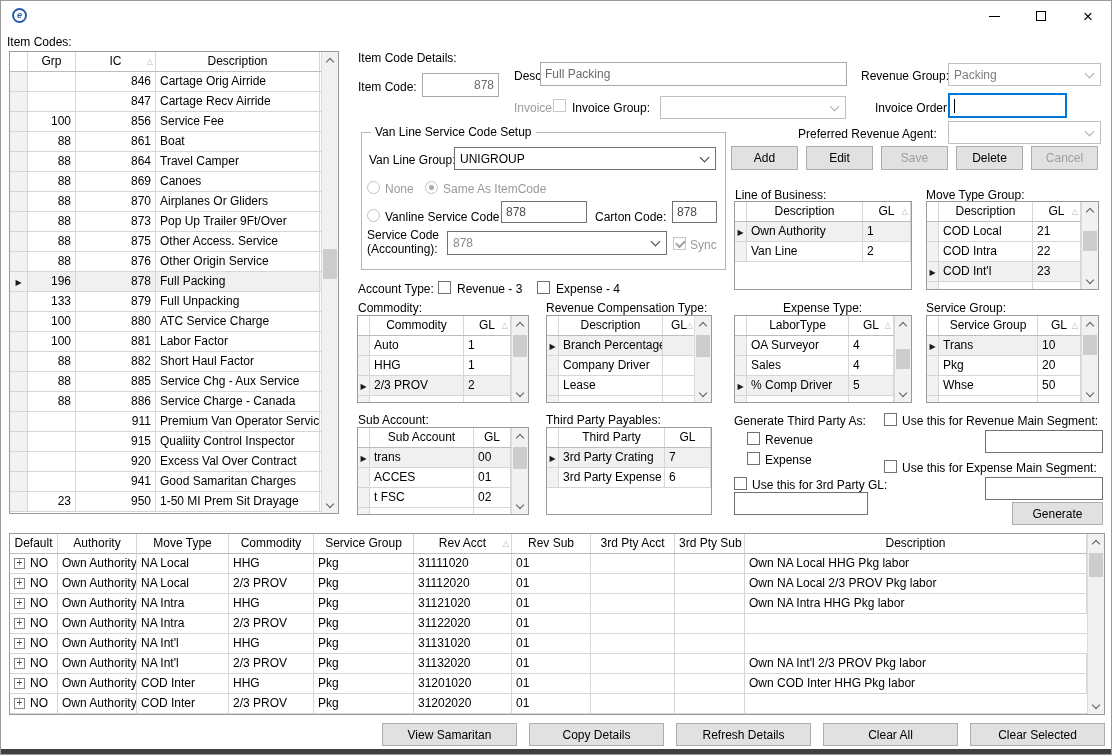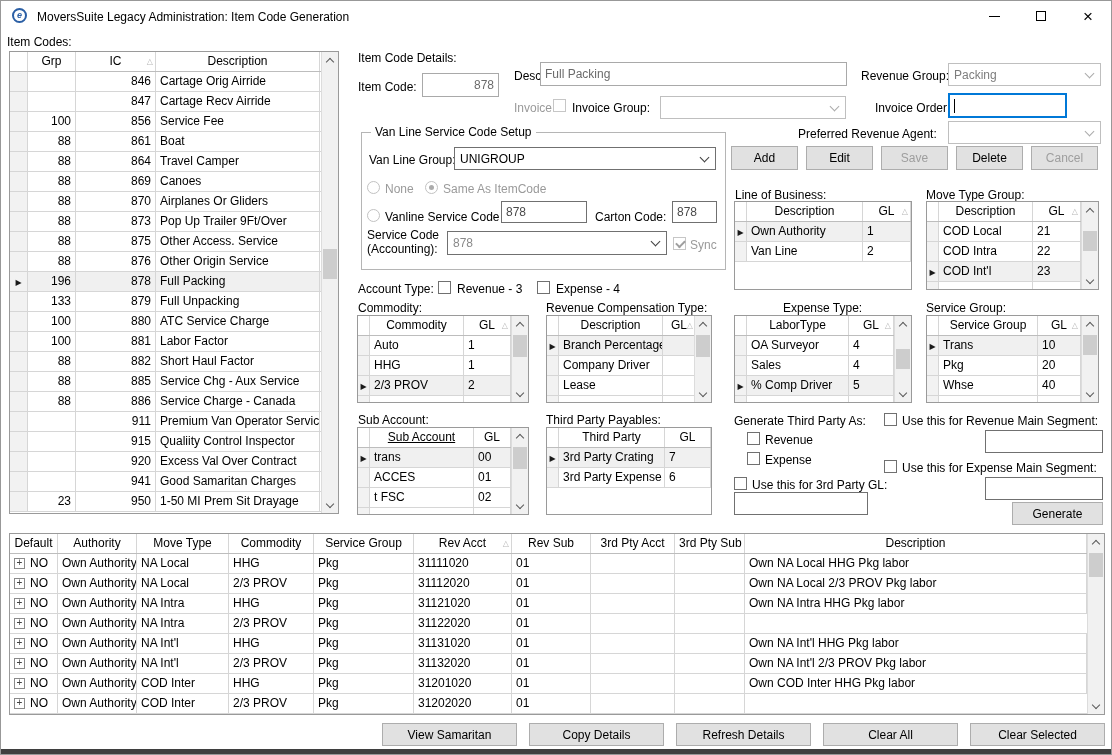--- a/index.html
+++ b/index.html
@@ -75,21 +75,20 @@
 
   .bottom-band{position:absolute;left:0;right:0;bottom:0;height:5px;background:#3f3f3f;}
 </style>
 </head>
 <body>
 
 <div class="win">
 
   <div class="titlebar">
     <div class="app-icon"></div>
-    <div class="title-text">MoversSuite Legacy Administration: Item Code Generation</div>
     <div class="wc" style="left:978px;">
         <span class="min-glyph"></span>
       </div>
     <div class="wc" style="left:1025px;">
         <span class="max-glyph"></span>
       </div>
     <div class="wc" style="left:1072px;">
         <span class="close-glyph"></span>
       </div>
   </div>
@@ -381,21 +380,21 @@
         <div class="sb-thumb" style="top: 19px; height: 22px;"></div>
         <div class="sb-btn bot">
           <span class="chev-dn"></span>
         </div>
       </div>
     </div>
   <div class="lbl" style="left:357px;top:412px;">Sub Account:</div>
   <div class="grid has-sb" id="grid-sub_account" style="left:356px;top:426px;width:172px;height:88px;">
       <div class="grow hdr">
         <div class="gcell hdr selcol" style="width: 12px;"></div>
-        <div class="gcell hdr" style="width: 104px; text-decoration: underline;">Sub Account</div>
+        <div class="gcell hdr" style="width: 104px;">Sub Account</div>
         <div class="gcell hdr" style="width: 37px;">GL</div>
       </div>
       <div class="grow sel">
         <div class="gcell selcol" style="width: 12px;"><span class="row-arrow">▶</span></div>
         <div class="gcell" style="width: 104px;">trans</div>
         <div class="gcell" style="width: 37px;">00</div>
       </div>
       <div class="grow">
         <div class="gcell selcol" style="width: 12px;"></div>
         <div class="gcell" style="width: 104px;">ACCES</div>
@@ -545,21 +544,21 @@
         <div class="gcell" style="width: 43px;">10</div>
       </div>
       <div class="grow">
         <div class="gcell selcol" style="width: 12px;"></div>
         <div class="gcell" style="width: 99px;">Pkg</div>
         <div class="gcell" style="width: 43px;">20</div>
       </div>
       <div class="grow">
         <div class="gcell selcol" style="width: 12px;"></div>
         <div class="gcell" style="width: 99px;">Whse</div>
-        <div class="gcell" style="width: 43px;">40</div>
+        <div class="gcell" style="width: 43px;">50</div>
       </div>
       <div class="grow">
         <div class="gcell selcol" style="width: 12px;"></div>
         <div class="gcell" style="width: 99px;"></div>
         <div class="gcell" style="width: 43px;"></div>
       </div>
       <div class="vscroll">
         <div class="sb-btn top">
           <span class="chev-up"></span>
         </div>
@@ -649,21 +648,20 @@
       <div class="grow">
         <div class="gcell" style="width: 48px;"><span class="expand-icon">+</span>NO</div>
         <div class="gcell" style="width: 79px;">Own Authority</div>
         <div class="gcell" style="width: 92px;">NA Int'l</div>
         <div class="gcell" style="width: 85px;">HHG</div>
         <div class="gcell" style="width: 100px;">Pkg</div>
         <div class="gcell" style="width: 98px;">31131020</div>
         <div class="gcell" style="width: 79px;">01</div>
         <div class="gcell" style="width: 84px;"></div>
         <div class="gcell" style="width: 70px;"></div>
-        <div class="gcell" style="width: 342px;">Own NA Int'l HHG Pkg labor</div>
       </div>
       <div class="grow">
         <div class="gcell" style="width: 48px;"><span class="expand-icon">+</span>NO</div>
         <div class="gcell" style="width: 79px;">Own Authority</div>
         <div class="gcell" style="width: 92px;">NA Int'l</div>
         <div class="gcell" style="width: 85px;">2/3 PROV</div>
         <div class="gcell" style="width: 100px;">Pkg</div>
         <div class="gcell" style="width: 98px;">31132020</div>
         <div class="gcell" style="width: 79px;">01</div>
         <div class="gcell" style="width: 84px;"></div>

